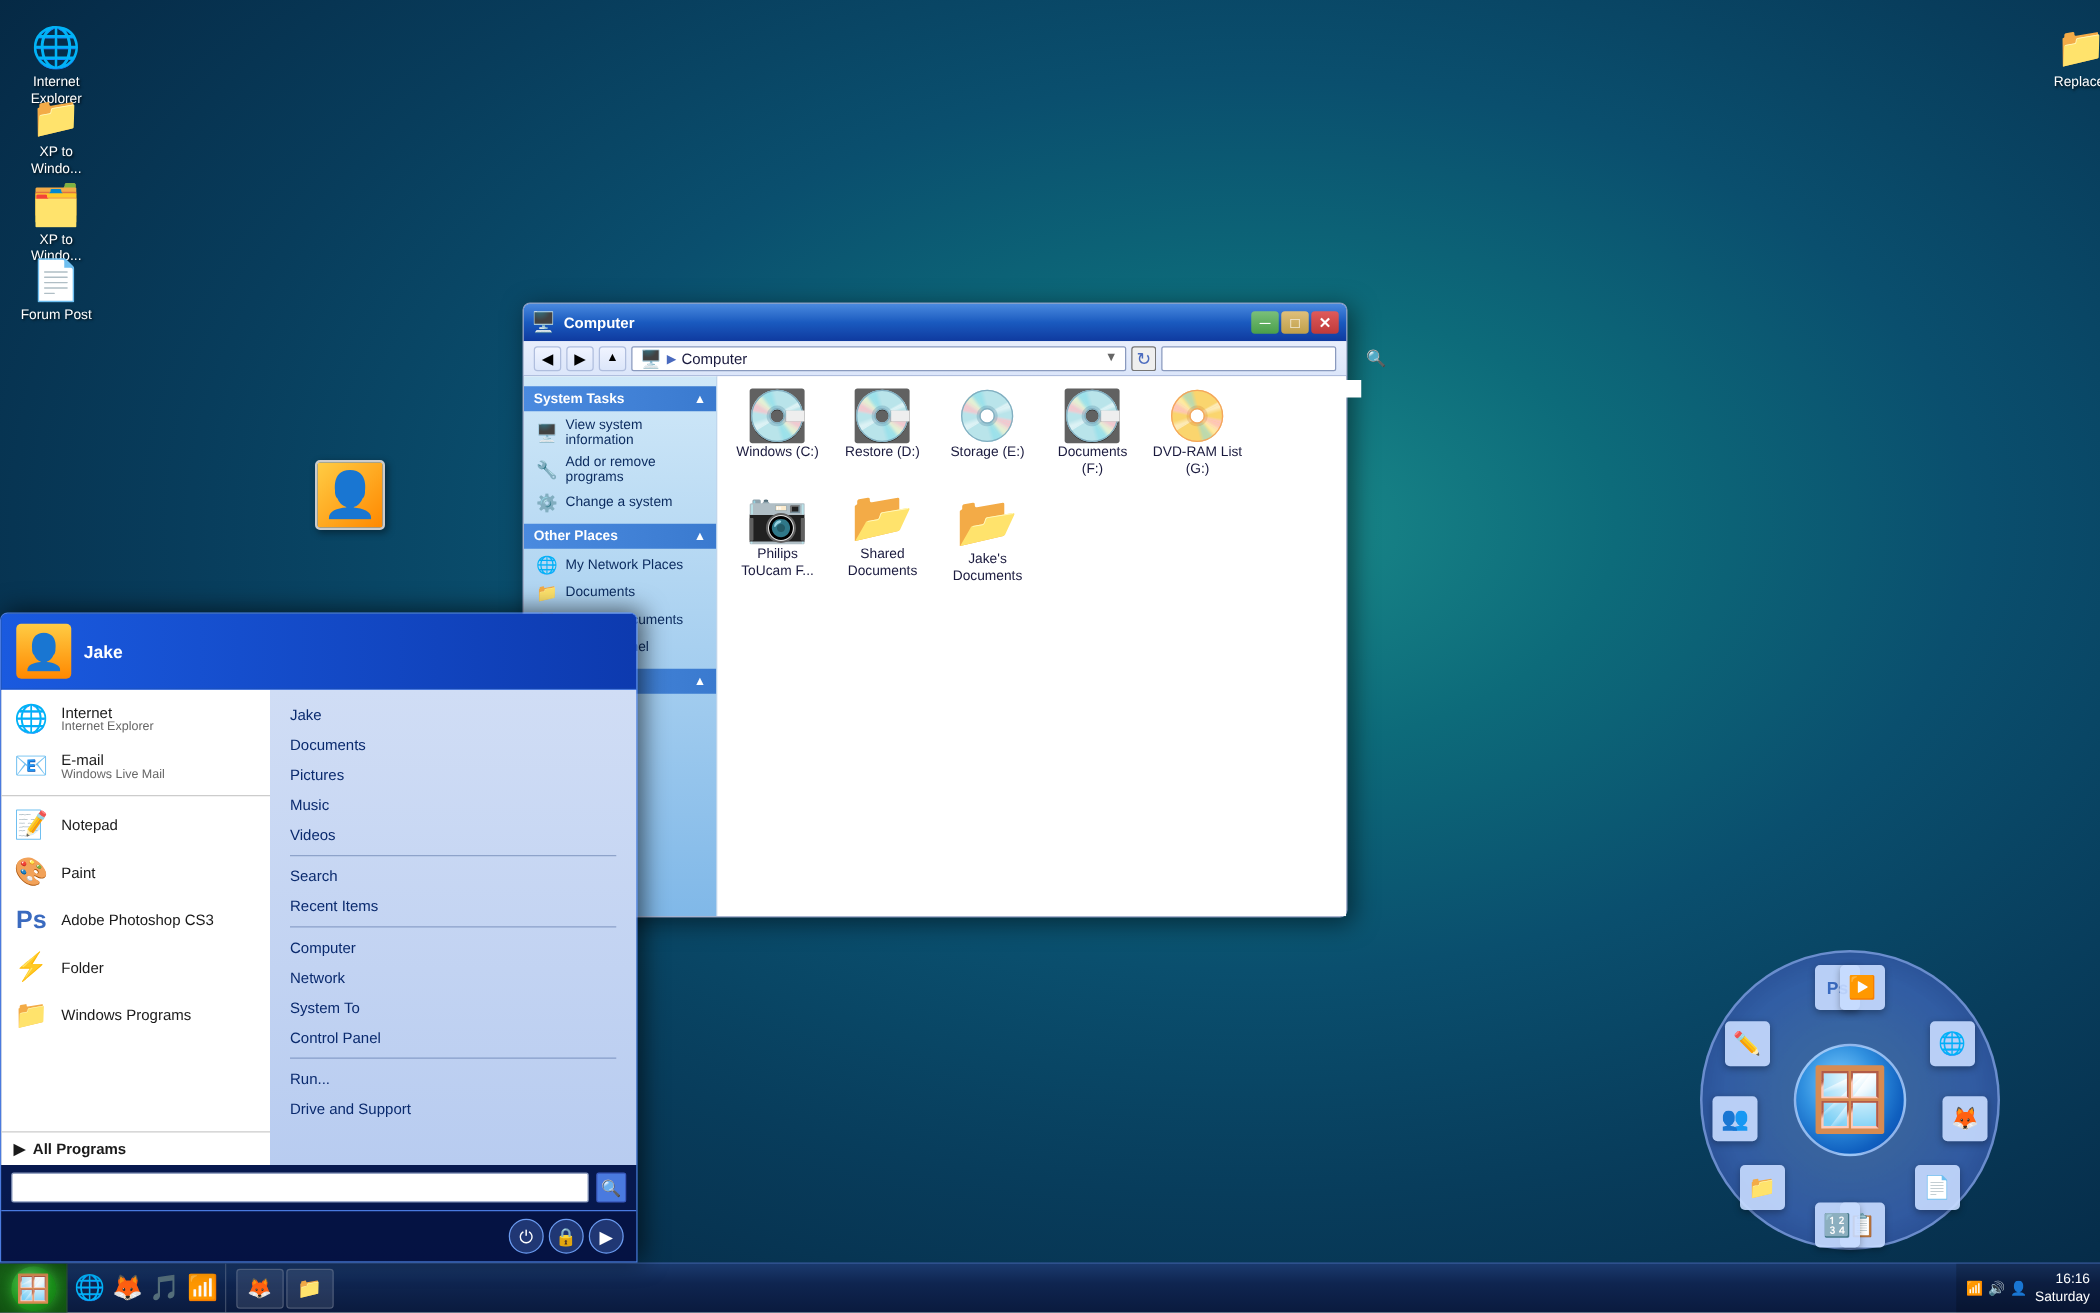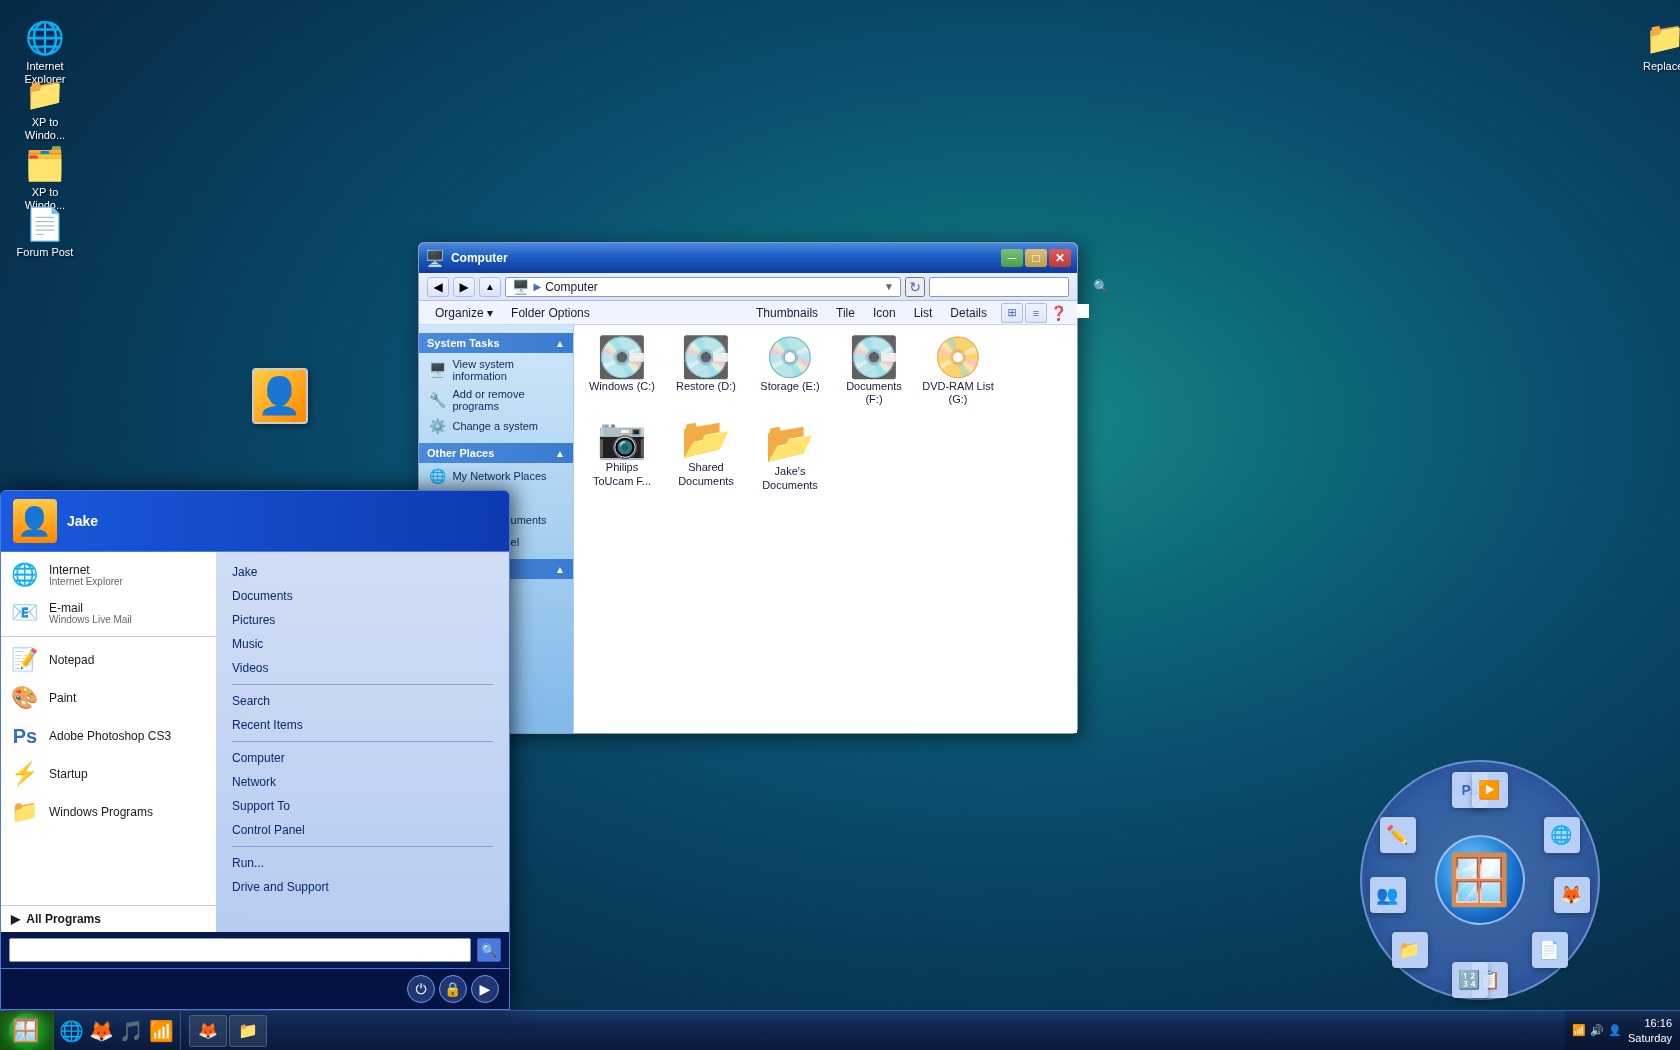--- a/index.html
+++ b/index.html
@@ -650,35 +650,20 @@
       <span>Computer</span>
       <span style="margin-left:auto;font-size:10px;color:#666;">▼</span>
     </div>
     <button class="refresh-btn">↻</button>
     <div class="search-bar">
       <input placeholder="Search Computer" style="font-size: 12px; color: rgb(102, 102, 102); margin-top: 48px;">
       <span class="search-icon-btn">🔍</span>
     </div>
   </div>
 
-  <div class="window-menu-bar">
-    <span class="menu-item">Organize ▾</span>
-    <span class="menu-item">Folder Options</span>
-    <span class="menu-sep"></span>
-    <span class="menu-item">Thumbnails</span>
-    <span class="menu-item">Tile</span>
-    <span class="menu-item">Icon</span>
-    <span class="menu-item">List</span>
-    <span class="menu-item">Details</span>
-    <div style="display:flex;gap:2px;margin-left:4px;">
-      <button class="view-btn">⊞</button>
-      <button class="view-btn">≡</button>
-    </div>
-    <button class="help-btn">❓</button>
-  </div>
 
   <div class="window-body">
 
     <div class="window-sidebar">
 
       <div class="sidebar-section-header">
         <span>System Tasks</span>
         <span class="collapse-icon">▲</span>
       </div>
       <a class="sidebar-link" href="#">
@@ -797,21 +782,21 @@
         <div class="start-item">
           <span class="item-icon">🎨</span>
           <span>Paint</span>
         </div>
         <div class="start-item">
           <span class="item-icon" style="font-size:20px;color:#3a6abf;font-weight:bold;">Ps</span>
           <span>Adobe Photoshop CS3</span>
         </div>
         <div class="start-item">
           <span class="item-icon">⚡</span>
-          <span>Startup</span>
+          <span>Folder</span>
         </div>
         <div class="start-item">
           <span class="item-icon">📁</span>
           <span>Windows Programs</span>
         </div>
       </div>
       <div class="start-menu-all-programs">
         <span style="font-size:12px;">▶</span>
         <span>All Programs</span>
       </div>
@@ -822,21 +807,21 @@
       <a class="right-item">Documents</a>
       <a class="right-item">Pictures</a>
       <a class="right-item">Music</a>
       <a class="right-item">Videos</a>
       <div class="right-separator"></div>
       <a class="right-item">Search</a>
       <a class="right-item">Recent Items</a>
       <div class="right-separator"></div>
       <a class="right-item">Computer</a>
       <a class="right-item">Network</a>
-      <a class="right-item">Support To</a>
+      <a class="right-item">System To</a>
       <a class="right-item">Control Panel</a>
       <div class="right-separator"></div>
       <a class="right-item">Run...</a>
       <a class="right-item">Drive and Support</a>
     </div>
   </div>
 
   <div class="start-menu-search">
     <input class="search-input" type="text" style="">
     <button style="width:24px;height:24px;background:#4a7adf;border:1px solid #3a5abf;border-radius:2px;cursor:pointer;display:flex;align-items:center;justify-content:center;color:white;font-size:13px;">🔍</button>

